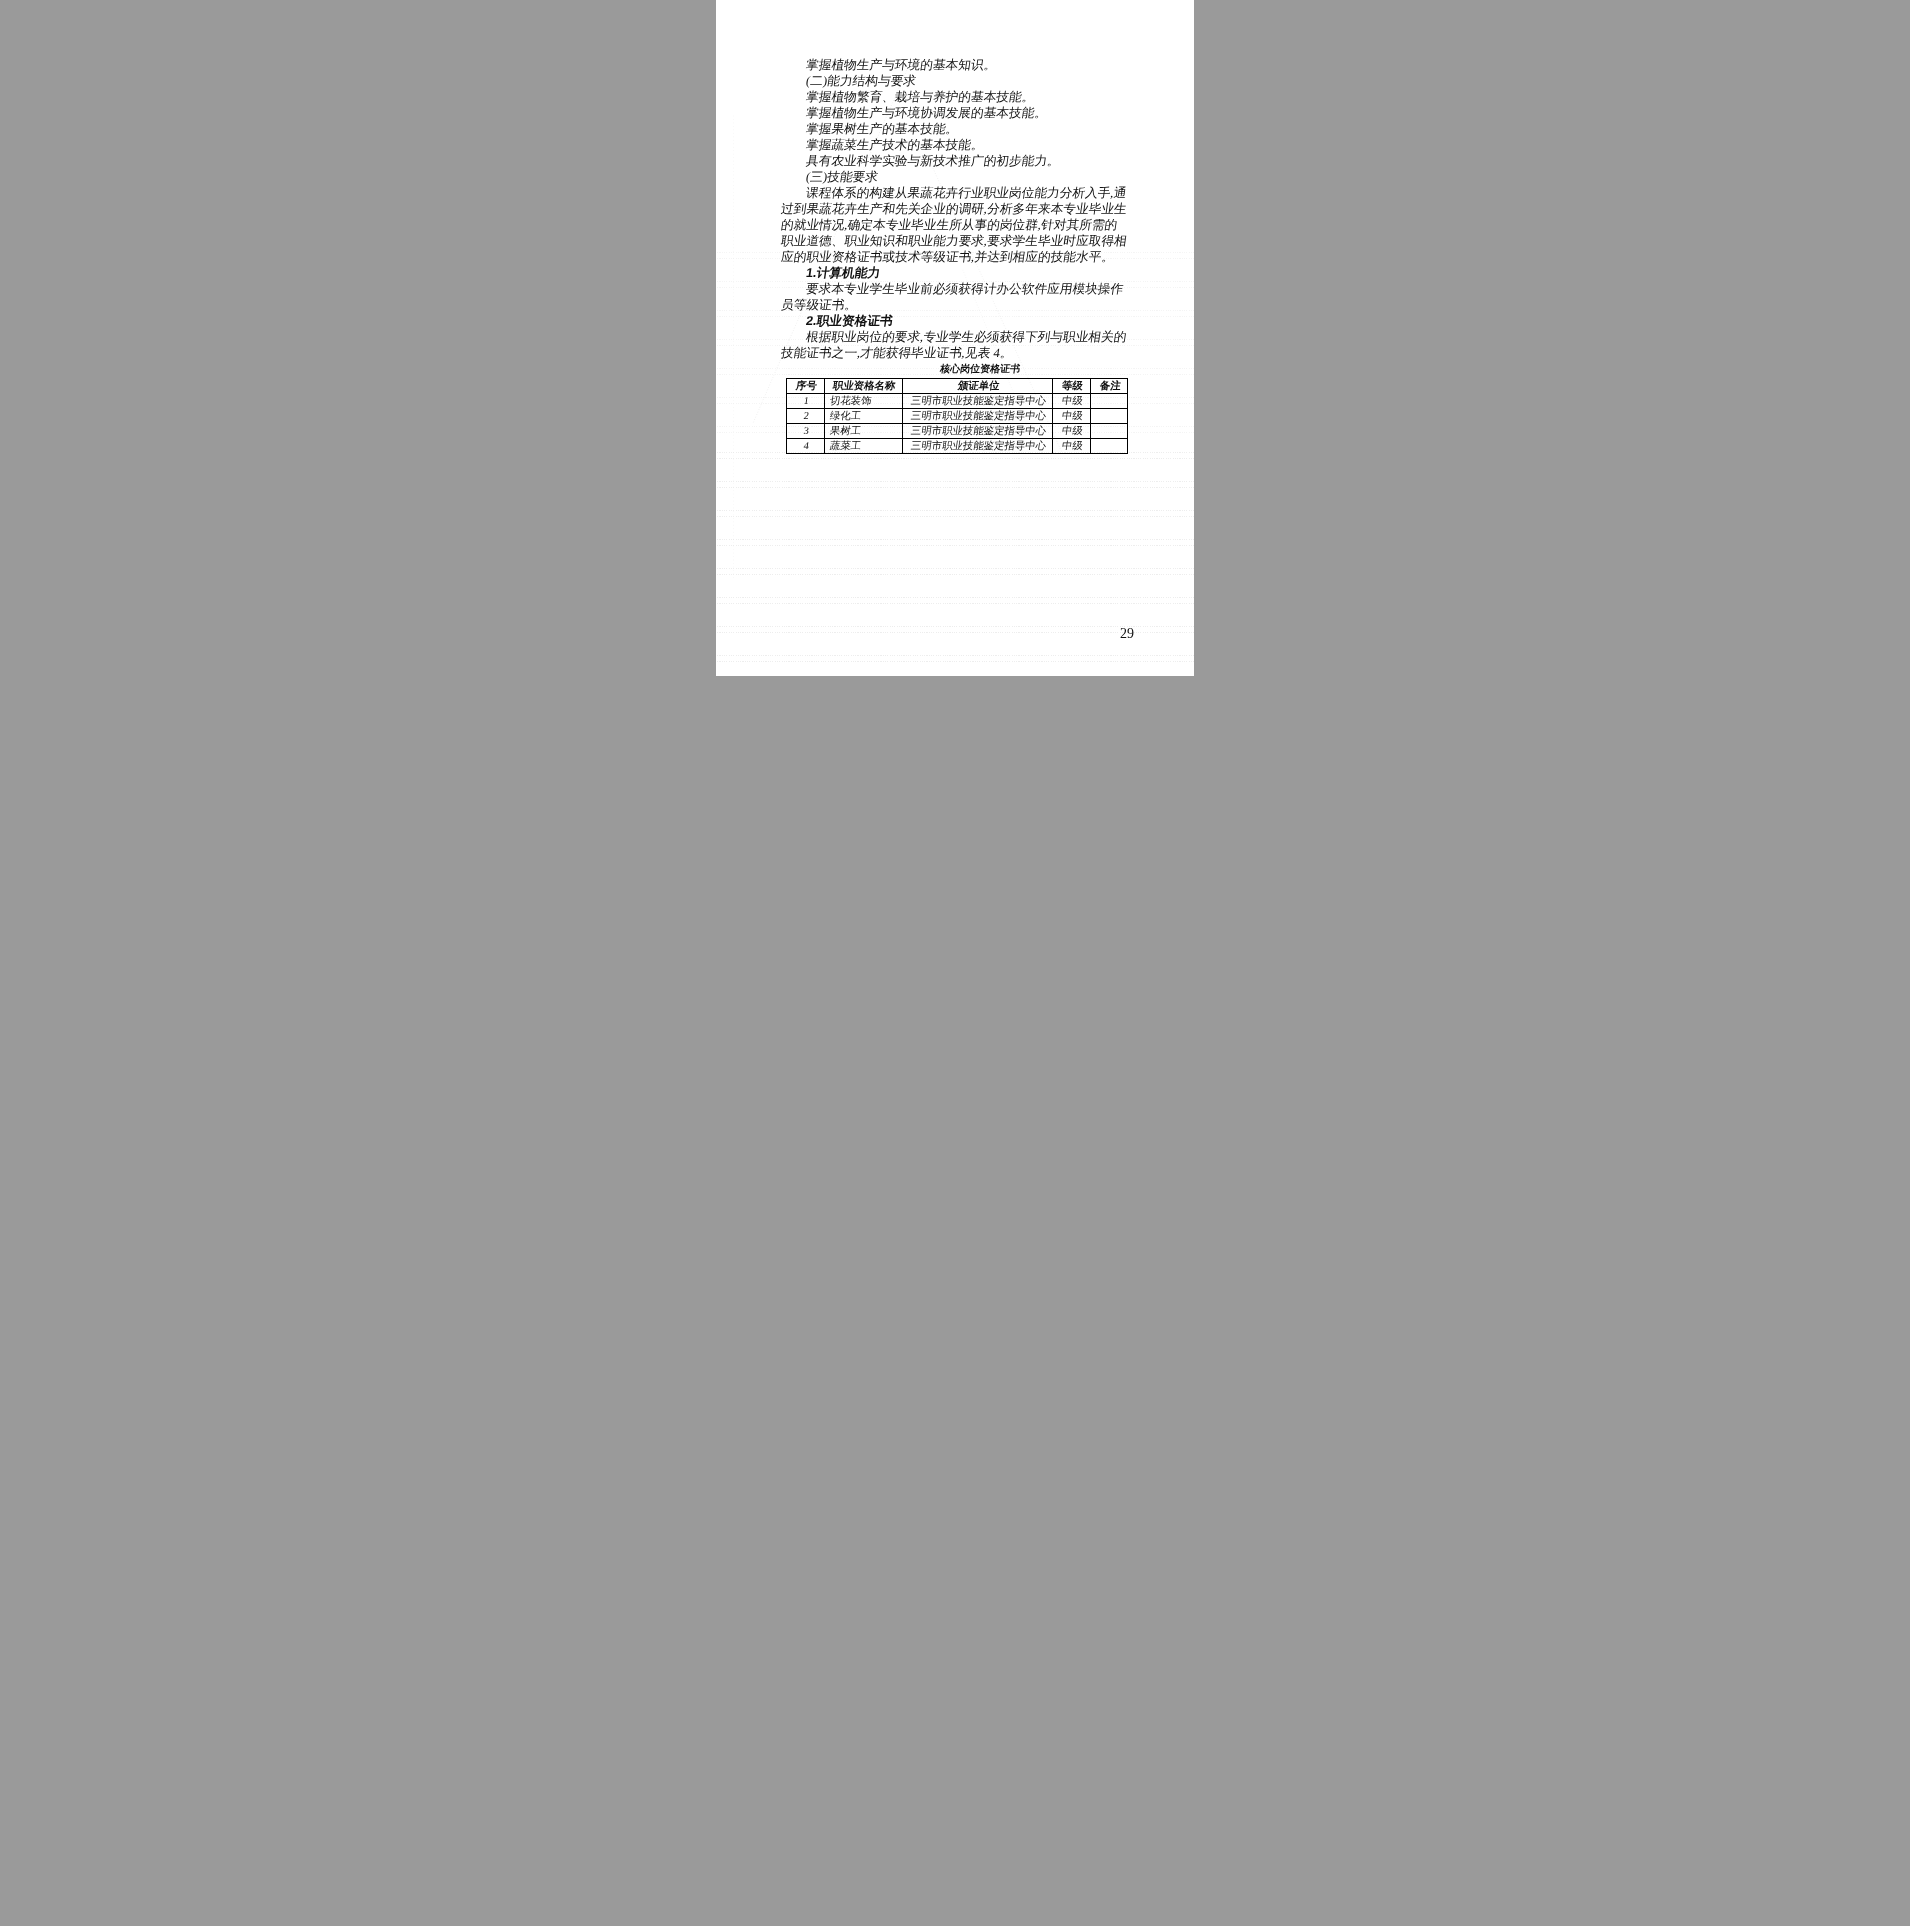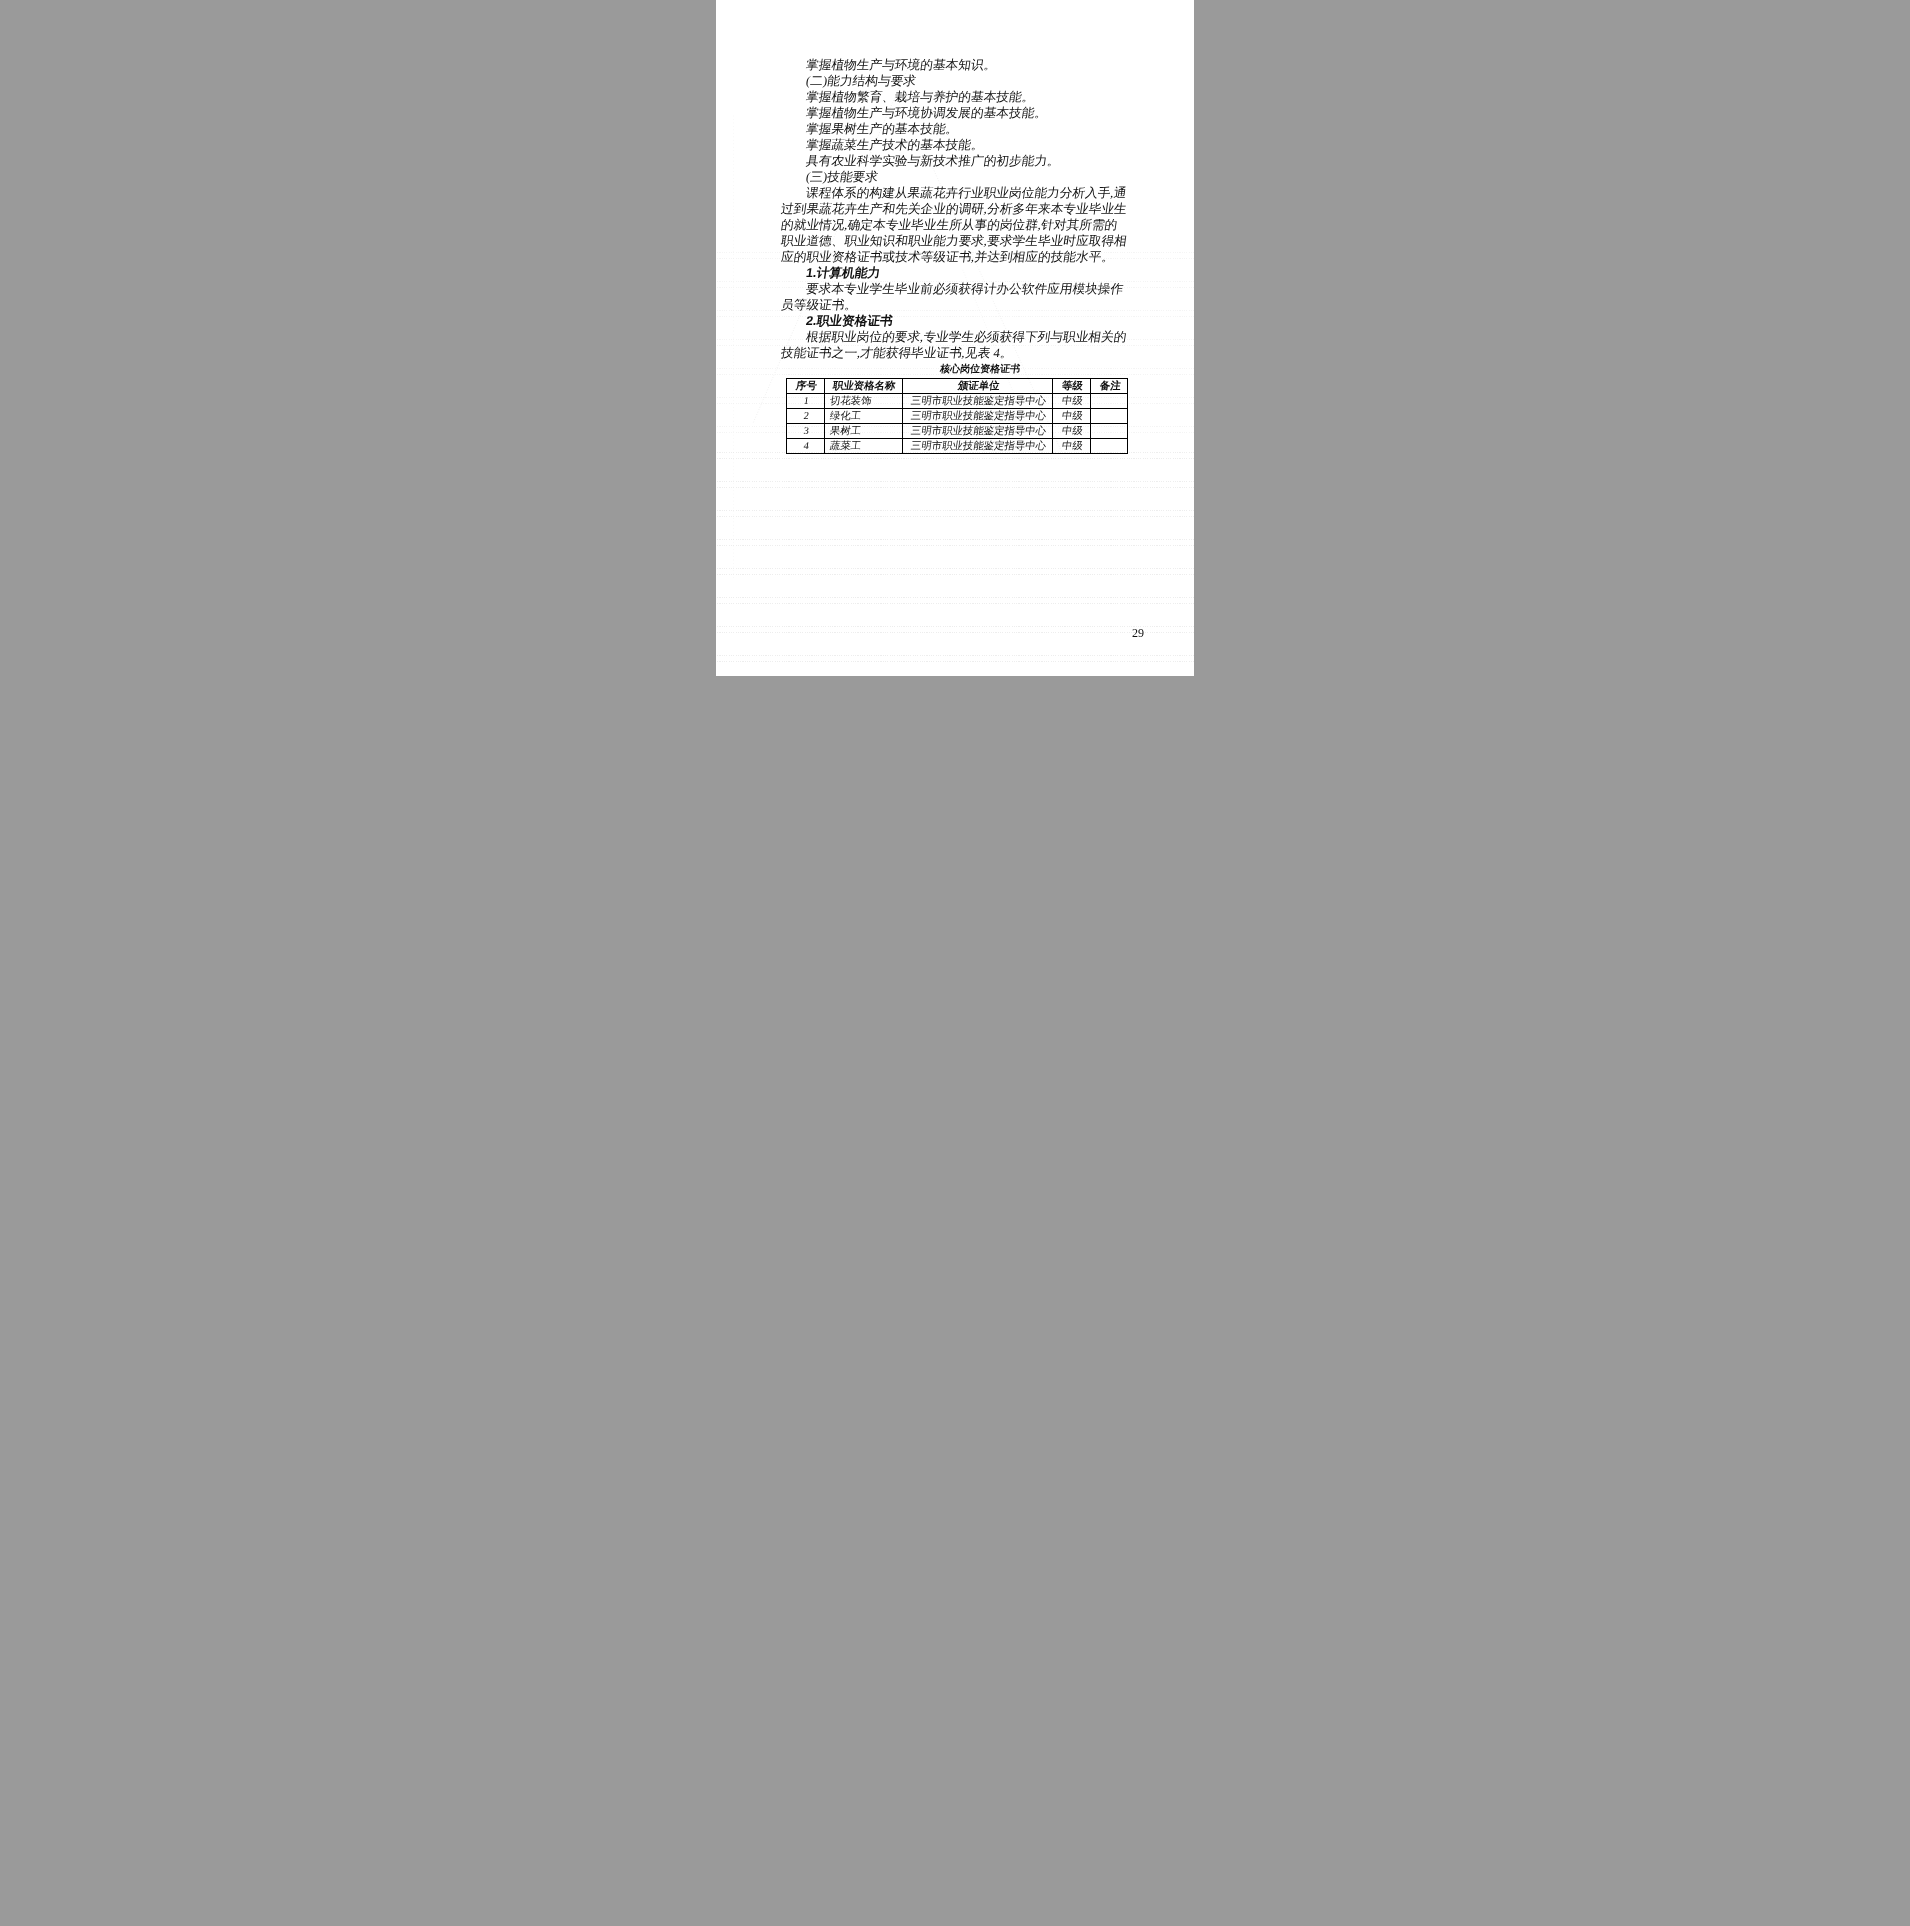--- a/index.html
+++ b/index.html
@@ -43,22 +43,22 @@
   }
   table.cert td, table.cert th {
     border-left:0.4px solid #000; border-right:0.4px solid #000;
     border-top:1.2px solid #000; border-bottom:1.2px solid #000;
     height:13.5px; padding:0 1.5px; overflow:hidden; white-space:nowrap;
     font-weight:400; text-align:center; vertical-align:middle;
   }
   table.cert th { font-weight:700; }
   table.cert td.al { text-align:left; padding-left:3.9px; }
   .page-number {
-    position:absolute; top:628px; right:50px; z-index:1;
-    font-size:12px; line-height:11.6px;
+    position:absolute; top:628px; right:60px; z-index:1;
+    font-size:14px; line-height:11.6px;
   }
 </style>
 </head>
 <body>
 
 <div class="page">
 
   <div class="texture-band band-mid"></div>
   <div class="texture-band band-low"></div>
   <svg class="diag-svg" width="478" height="676" viewBox="0 0 1240 1754">

